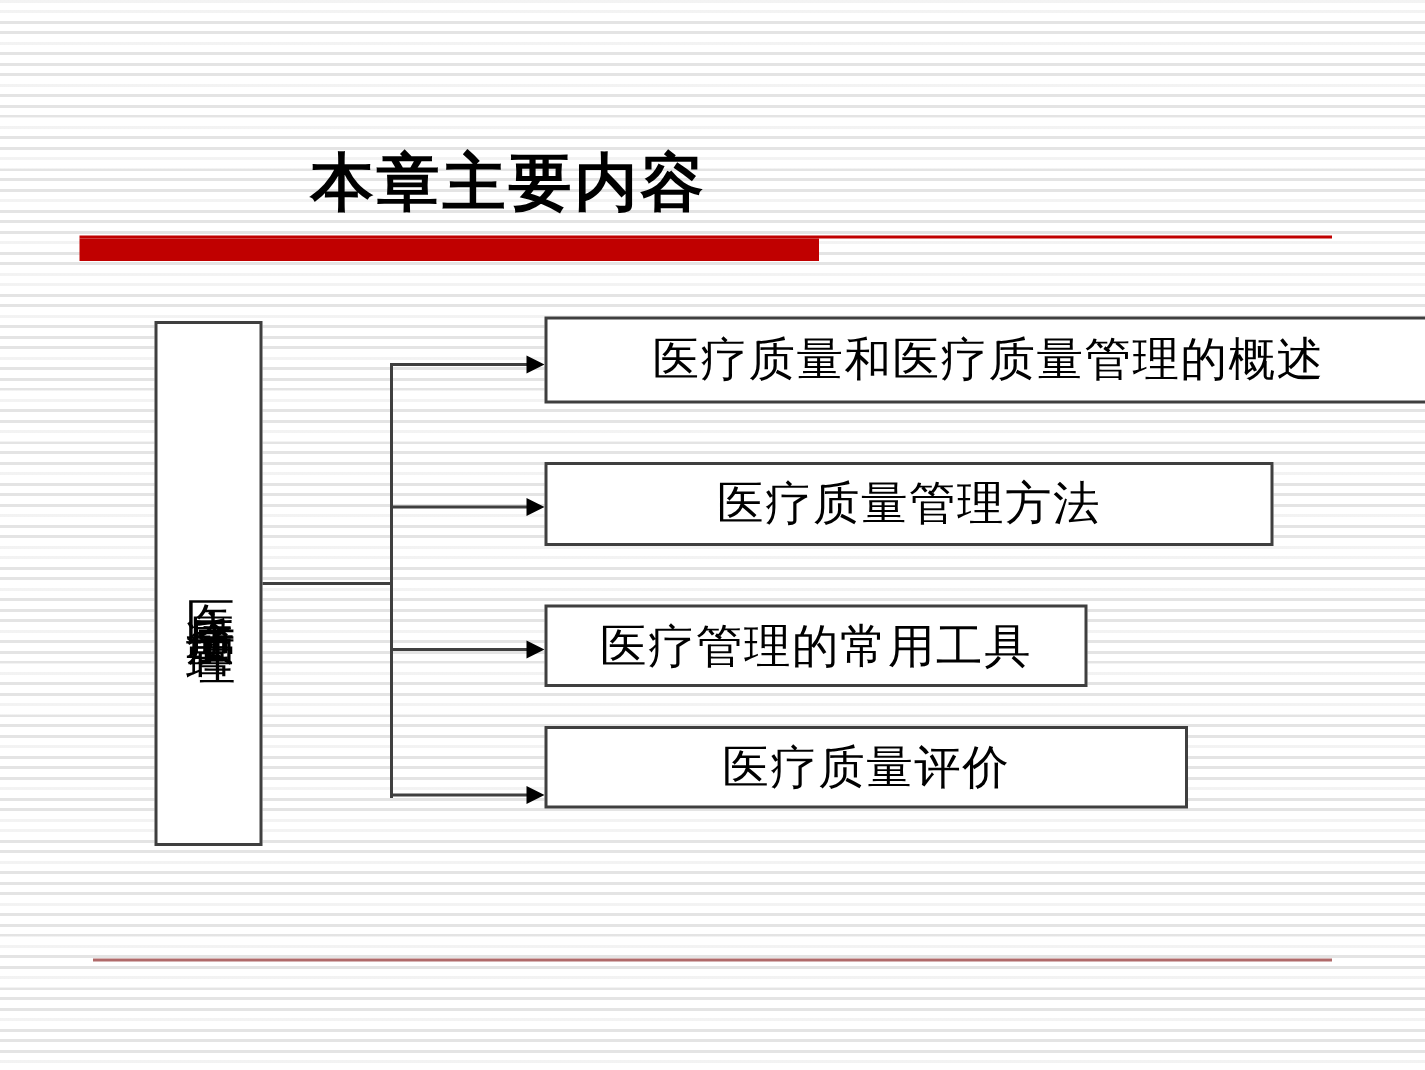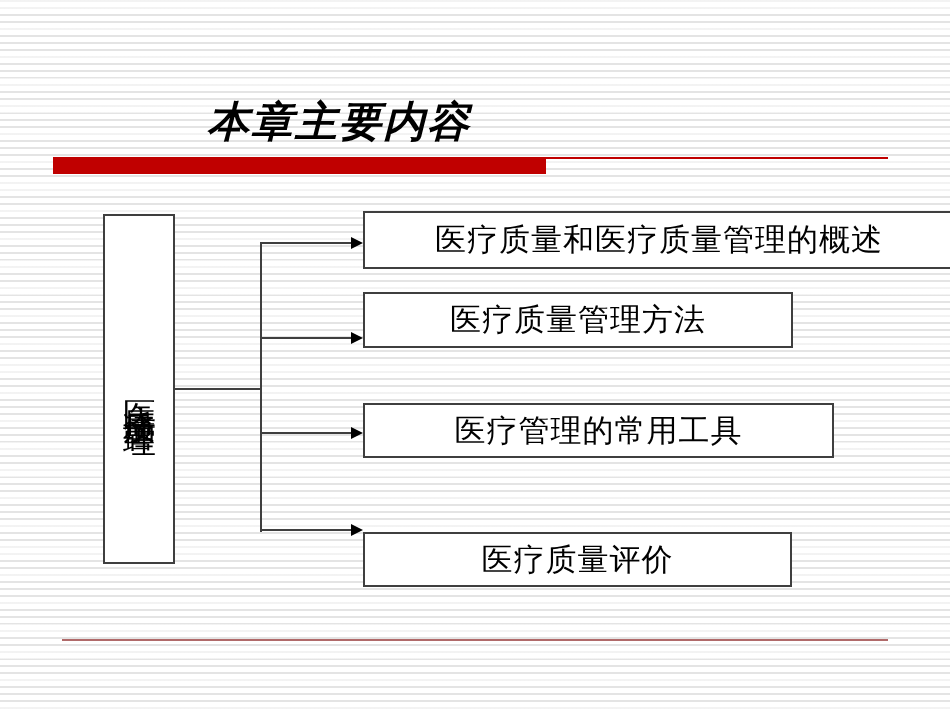--- a/index.html
+++ b/index.html
@@ -14,21 +14,20 @@
     background-image:
       repeating-linear-gradient(to bottom, rgba(255,255,255,0.55) 0 9px, rgba(255,255,255,0) 9px 26px),
       repeating-linear-gradient(to bottom, #e4e4e4 0 2px, #ffffff 2px 7px);
   }
   
   .page-title{
     position:absolute;left:207px;top:98px;margin:0;
     font-size:42px;font-weight:bold;color:#000;
     letter-spacing:2px;line-height:1.15;
     font-family:"Liberation Sans","DejaVu Sans",sans-serif;
-    font-style:italic;
   }
   .title-thin-line{
     position:absolute;left:53px;top:157px;width:835px;height:2px;
     background:var(--thin-line-red,#c00000);
   }
   .title-bar{
     position:absolute;left:53px;top:159px;width:493px;height:15px;
     background:var(--bar-red,#c00000);
   }
   
@@ -71,23 +70,23 @@
   .arrowhead.a4{top:524px;}
   .leaf-box{
     position:absolute;left:363px;
     background:#fff;border:2px solid var(--connector,#3f3f3f);
     box-sizing:border-box;
     display:flex;align-items:center;justify-content:center;
     font-size:31px;color:#000;letter-spacing:1px;white-space:nowrap;
     font-family:"Liberation Serif","DejaVu Serif",serif;
   }
   .leaf-box.l1{top:211px;width:592px;height:58px;}
-  .leaf-box.l2{top:292px;width:430px;height:56px;}
-  .leaf-box.l3{top:403px;width:471px;height:55px;}
-  .leaf-box.l4{top:532px;width:429px;height:55px;}
+  .leaf-box.l2{top:308px;width:486px;height:56px;}
+  .leaf-box.l3{top:403px;width:362px;height:55px;}
+  .leaf-box.l4{top:484px;width:429px;height:55px;}
   .bottom-divider{
     position:absolute;left:62px;top:639px;width:826px;height:2px;
     background:var(--bottom-divider-red,#b06a6a);
   }
 </style>
 </head>
 <body>
 
 <div class="slide">
 

